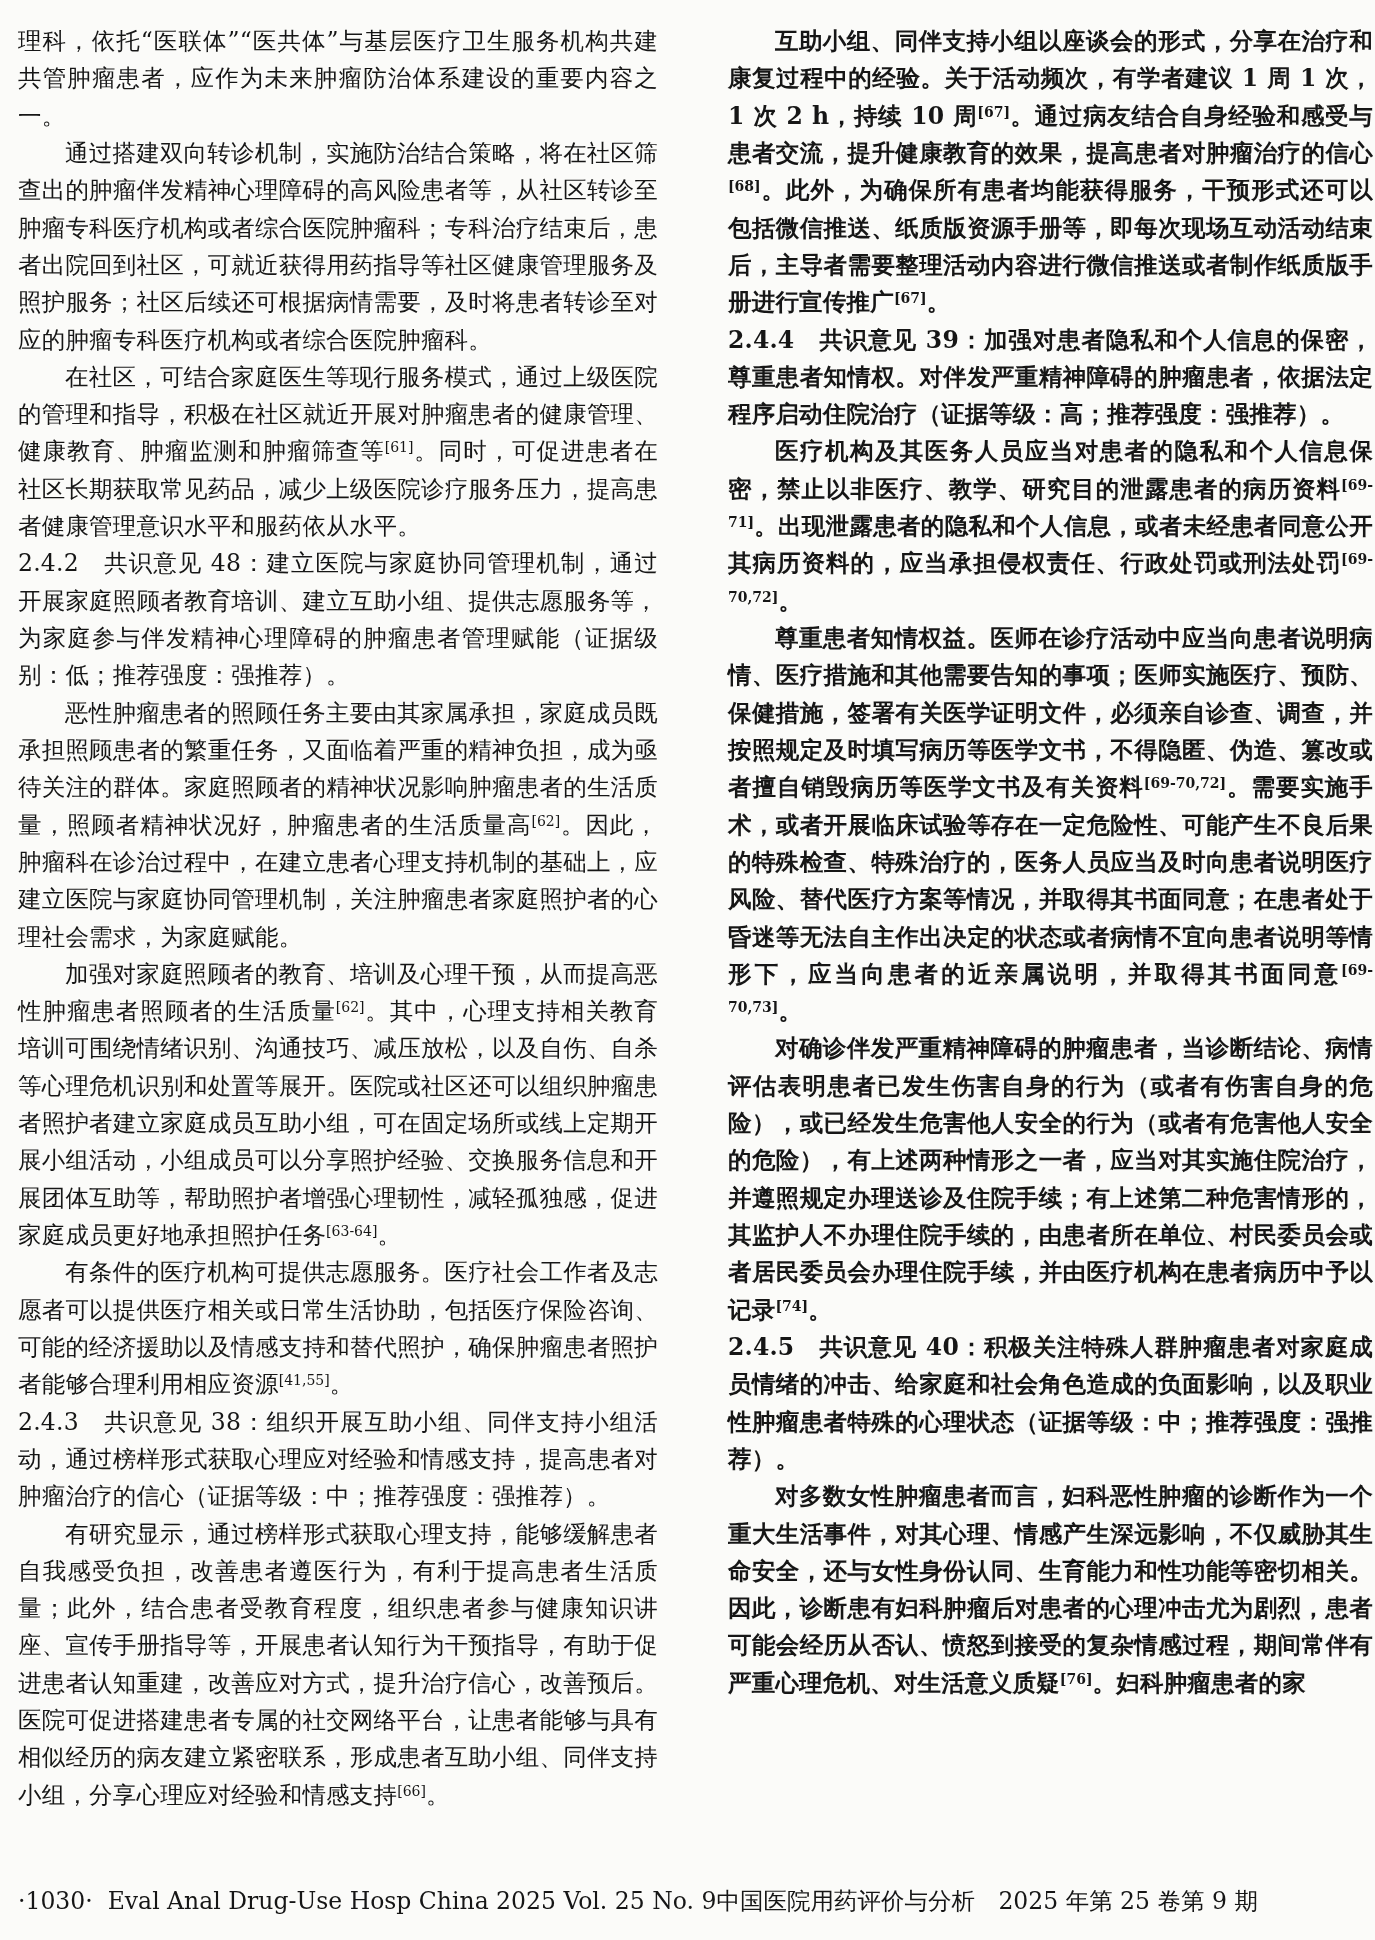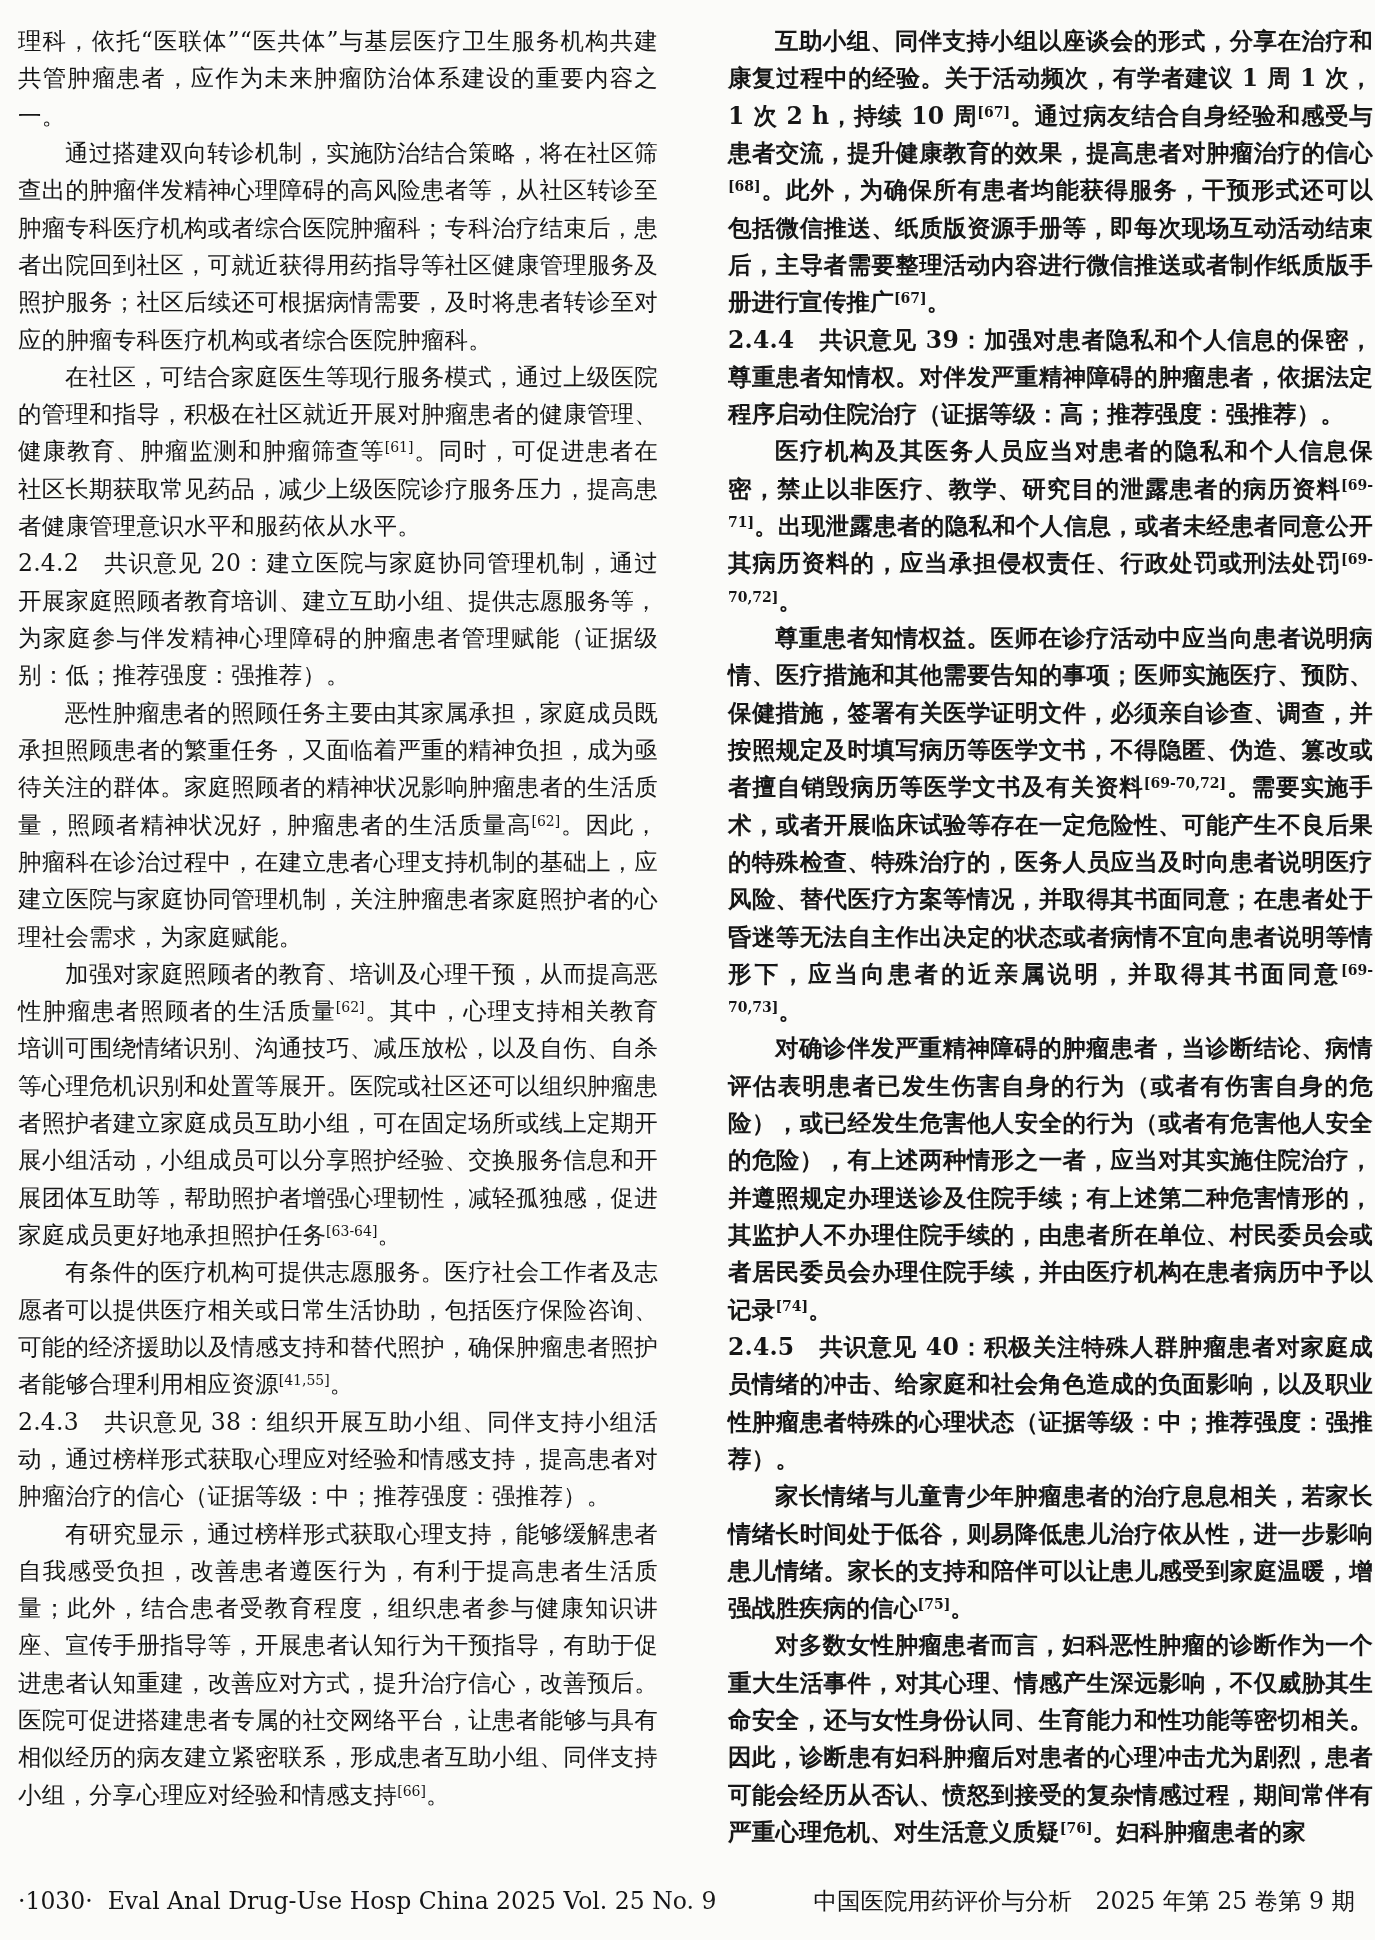--- a/index.html
+++ b/index.html
@@ -34,50 +34,49 @@
     line-height: 0;
     vertical-align: 7px;
     letter-spacing: 0;
   }
   .footer {
     position: absolute;
     top: 1886px;
     left: 18px;
     width: 1337px;
     display: flex;
-    justify-content: space-between;
+    justify-content: flex-start;
     font-size: 23.5px;
     line-height: 30px;
     white-space: pre;
   }
 </style>
 </head>
 <body>
 
 <div class="page">
   <div class="content">
     <div class="col left">
         <p>理科，依托“医联体”“医共体”与基层医疗卫生服务机构共建共管肿瘤患者，应作为未来肿瘤防治体系建设的重要内容之一。</p>
         <p class="indent">通过搭建双向转诊机制，实施防治结合策略，将在社区筛查出的肿瘤伴发精神心理障碍的高风险患者等，从社区转诊至肿瘤专科医疗机构或者综合医院肿瘤科；专科治疗结束后，患者出院回到社区，可就近获得用药指导等社区健康管理服务及照护服务；社区后续还可根据病情需要，及时将患者转诊至对应的肿瘤专科医疗机构或者综合医院肿瘤科。</p>
         <p class="indent">在社区，可结合家庭医生等现行服务模式，通过上级医院的管理和指导，积极在社区就近开展对肿瘤患者的健康管理、健康教育、肿瘤监测和肿瘤筛查等<sup>[61]</sup>。同时，可促进患者在社区长期获取常见药品，减少上级医院诊疗服务压力，提高患者健康管理意识水平和服药依从水平。</p>
-        <p>2.4.2　共识意见 20：建立医院与家庭协同管理机制，通过开展家庭照顾者教育培训、建立互助小组、提供志愿服务等，为家庭参与伴发精神心理障碍的肿瘤患者管理赋能（证据级别：低；推荐强度：强推荐）。</p>
+        <p>2.4.2　共识意见 48：建立医院与家庭协同管理机制，通过开展家庭照顾者教育培训、建立互助小组、提供志愿服务等，为家庭参与伴发精神心理障碍的肿瘤患者管理赋能（证据级别：低；推荐强度：强推荐）。</p>
         <p class="indent">恶性肿瘤患者的照顾任务主要由其家属承担，家庭成员既承担照顾患者的繁重任务，又面临着严重的精神负担，成为亟待关注的群体。家庭照顾者的精神状况影响肿瘤患者的生活质量，照顾者精神状况好，肿瘤患者的生活质量高<sup>[62]</sup>。因此，肿瘤科在诊治过程中，在建立患者心理支持机制的基础上，应建立医院与家庭协同管理机制，关注肿瘤患者家庭照护者的心理社会需求，为家庭赋能。</p>
         <p class="indent">加强对家庭照顾者的教育、培训及心理干预，从而提高恶性肿瘤患者照顾者的生活质量<sup>[62]</sup>。其中，心理支持相关教育培训可围绕情绪识别、沟通技巧、减压放松，以及自伤、自杀等心理危机识别和处置等展开。医院或社区还可以组织肿瘤患者照护者建立家庭成员互助小组，可在固定场所或线上定期开展小组活动，小组成员可以分享照护经验、交换服务信息和开展团体互助等，帮助照护者增强心理韧性，减轻孤独感，促进家庭成员更好地承担照护任务<sup>[63-64]</sup>。</p>
         <p class="indent">有条件的医疗机构可提供志愿服务。医疗社会工作者及志愿者可以提供医疗相关或日常生活协助，包括医疗保险咨询、可能的经济援助以及情感支持和替代照护，确保肿瘤患者照护者能够合理利用相应资源<sup>[41,55]</sup>。</p>
         <p>2.4.3　共识意见 38：组织开展互助小组、同伴支持小组活动，通过榜样形式获取心理应对经验和情感支持，提高患者对肿瘤治疗的信心（证据等级：中；推荐强度：强推荐）。</p>
         <p class="indent">有研究显示，通过榜样形式获取心理支持，能够缓解患者自我感受负担，改善患者遵医行为，有利于提高患者生活质量；此外，结合患者受教育程度，组织患者参与健康知识讲座、宣传手册指导等，开展患者认知行为干预指导，有助于促进患者认知重建，改善应对方式，提升治疗信心，改善预后。医院可促进搭建患者专属的社交网络平台，让患者能够与具有相似经历的病友建立紧密联系，形成患者互助小组、同伴支持小组，分享心理应对经验和情感支持<sup>[66]</sup>。</p>
       </div>
     <div class="col right">
         <p class="indent">互助小组、同伴支持小组以座谈会的形式，分享在治疗和康复过程中的经验。关于活动频次，有学者建议 1 周 1 次，1 次 2 h，持续 10 周<sup>[67]</sup>。通过病友结合自身经验和感受与患者交流，提升健康教育的效果，提高患者对肿瘤治疗的信心<sup>[68]</sup>。此外，为确保所有患者均能获得服务，干预形式还可以包括微信推送、纸质版资源手册等，即每次现场互动活动结束后，主导者需要整理活动内容进行微信推送或者制作纸质版手册进行宣传推广<sup>[67]</sup>。</p>
         <p>2.4.4　共识意见 39：加强对患者隐私和个人信息的保密，尊重患者知情权。对伴发严重精神障碍的肿瘤患者，依据法定程序启动住院治疗（证据等级：高；推荐强度：强推荐）。</p>
         <p class="indent">医疗机构及其医务人员应当对患者的隐私和个人信息保密，禁止以非医疗、教学、研究目的泄露患者的病历资料<sup>[69-71]</sup>。出现泄露患者的隐私和个人信息，或者未经患者同意公开其病历资料的，应当承担侵权责任、行政处罚或刑法处罚<sup>[69-70,72]</sup>。</p>
         <p class="indent">尊重患者知情权益。医师在诊疗活动中应当向患者说明病情、医疗措施和其他需要告知的事项；医师实施医疗、预防、保健措施，签署有关医学证明文件，必须亲自诊查、调查，并按照规定及时填写病历等医学文书，不得隐匿、伪造、篡改或者擅自销毁病历等医学文书及有关资料<sup>[69-70,72]</sup>。需要实施手术，或者开展临床试验等存在一定危险性、可能产生不良后果的特殊检查、特殊治疗的，医务人员应当及时向患者说明医疗风险、替代医疗方案等情况，并取得其书面同意；在患者处于昏迷等无法自主作出决定的状态或者病情不宜向患者说明等情形下，应当向患者的近亲属说明，并取得其书面同意<sup>[69-70,73]</sup>。</p>
         <p class="indent">对确诊伴发严重精神障碍的肿瘤患者，当诊断结论、病情评估表明患者已发生伤害自身的行为（或者有伤害自身的危险），或已经发生危害他人安全的行为（或者有危害他人安全的危险），有上述两种情形之一者，应当对其实施住院治疗，并遵照规定办理送诊及住院手续；有上述第二种危害情形的，其监护人不办理住院手续的，由患者所在单位、村民委员会或者居民委员会办理住院手续，并由医疗机构在患者病历中予以记录<sup>[74]</sup>。</p>
         <p>2.4.5　共识意见 40：积极关注特殊人群肿瘤患者对家庭成员情绪的冲击、给家庭和社会角色造成的负面影响，以及职业性肿瘤患者特殊的心理状态（证据等级：中；推荐强度：强推荐）。</p>
-        <p class="indent">家长情绪与儿童青少年肿瘤患者的治疗息息相关，若家长情绪长时间处于低谷，则易降低患儿治疗依从性，进一步影响患儿情绪。家长的支持和陪伴可以让患儿感受到家庭温暖，增强战胜疾病的信心<sup>[75]</sup>。</p>
         <p class="indent">对多数女性肿瘤患者而言，妇科恶性肿瘤的诊断作为一个重大生活事件，对其心理、情感产生深远影响，不仅威胁其生命安全，还与女性身份认同、生育能力和性功能等密切相关。因此，诊断患有妇科肿瘤后对患者的心理冲击尤为剧烈，患者可能会经历从否认、愤怒到接受的复杂情感过程，期间常伴有严重心理危机、对生活意义质疑<sup>[76]</sup>。妇科肿瘤患者的家</p>
       </div>
   </div>
   <div class="footer">
     <span>·1030·  Eval Anal Drug-Use Hosp China 2025 Vol. 25 No. 9</span>
     <span>中国医院用药评价与分析　2025 年第 25 卷第 9 期</span>
   </div>
 </div>
 
 </body></html>

